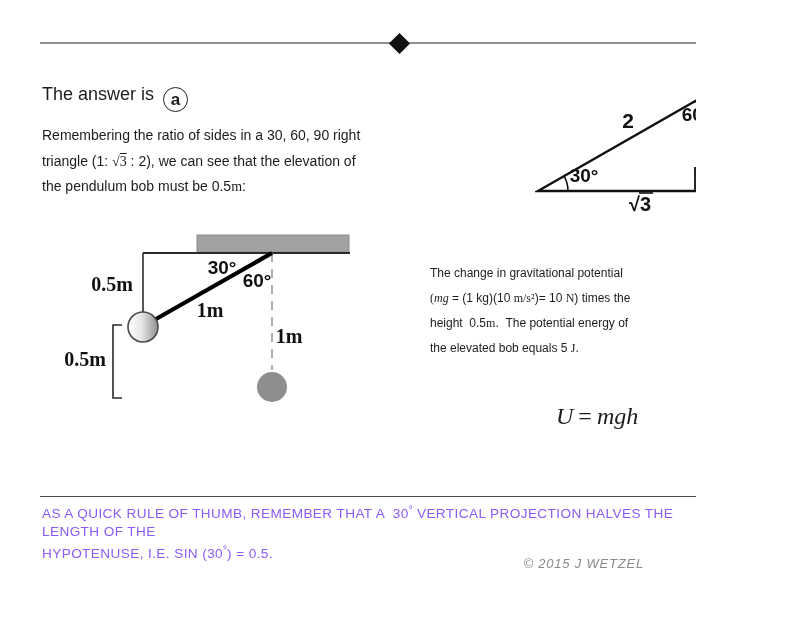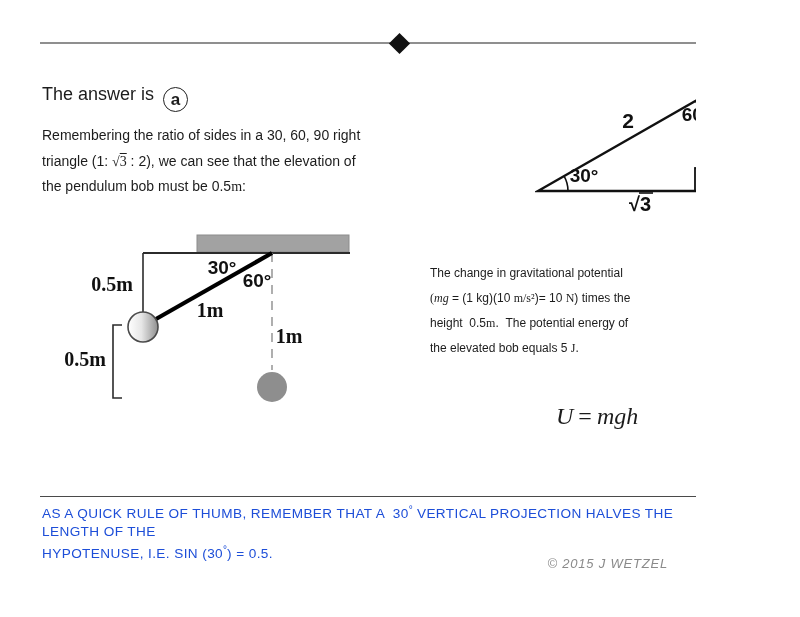--- a/index.html
+++ b/index.html
@@ -23,24 +23,24 @@
   .svg-lbl-serif{font-family:"Liberation Serif",serif;font-weight:bold;}
 
   .explanation{position:absolute;left:430px;top:261px;font-size:12px;line-height:25px;width:370px;}
   .mathit{font-family:"Liberation Serif",serif;font-style:italic;}
 
   .equation{position:absolute;left:556px;top:403px;font-size:24px;font-family:"Liberation Serif",serif;}
   .equation .it{font-style:italic;}
   .equation .sp{padding:0 5px;}
 
   .foot-rule{position:absolute;left:40px;top:496px;width:722px;border-top:1.6px solid #4a4a4a;}
-  .footnote{position:absolute;left:42px;top:501px;font-size:13.6px;line-height:18px;letter-spacing:0.4px;color:#1d4ed8;}
+  .footnote{position:absolute;left:42px;top:501px;font-size:13.6px;line-height:18px;letter-spacing:0.4px;color:#8b5cf6;}
   .deg{font-size:10px;vertical-align:5px;letter-spacing:0;}
 
-  .copyright{position:absolute;right:28px;top:556px;font-size:13px;font-style:italic;color:#8a8a8a;letter-spacing:0.8px;}
+  .copyright{position:absolute;right:52px;top:556px;font-size:13px;font-style:italic;color:#8a8a8a;letter-spacing:0.8px;}
 </style>
 </head>
 <body>
 
 <div class="page">
 
   <div class="top-rule"></div>
   <div class="diamond"></div>
 
   <div class="answer-line">

